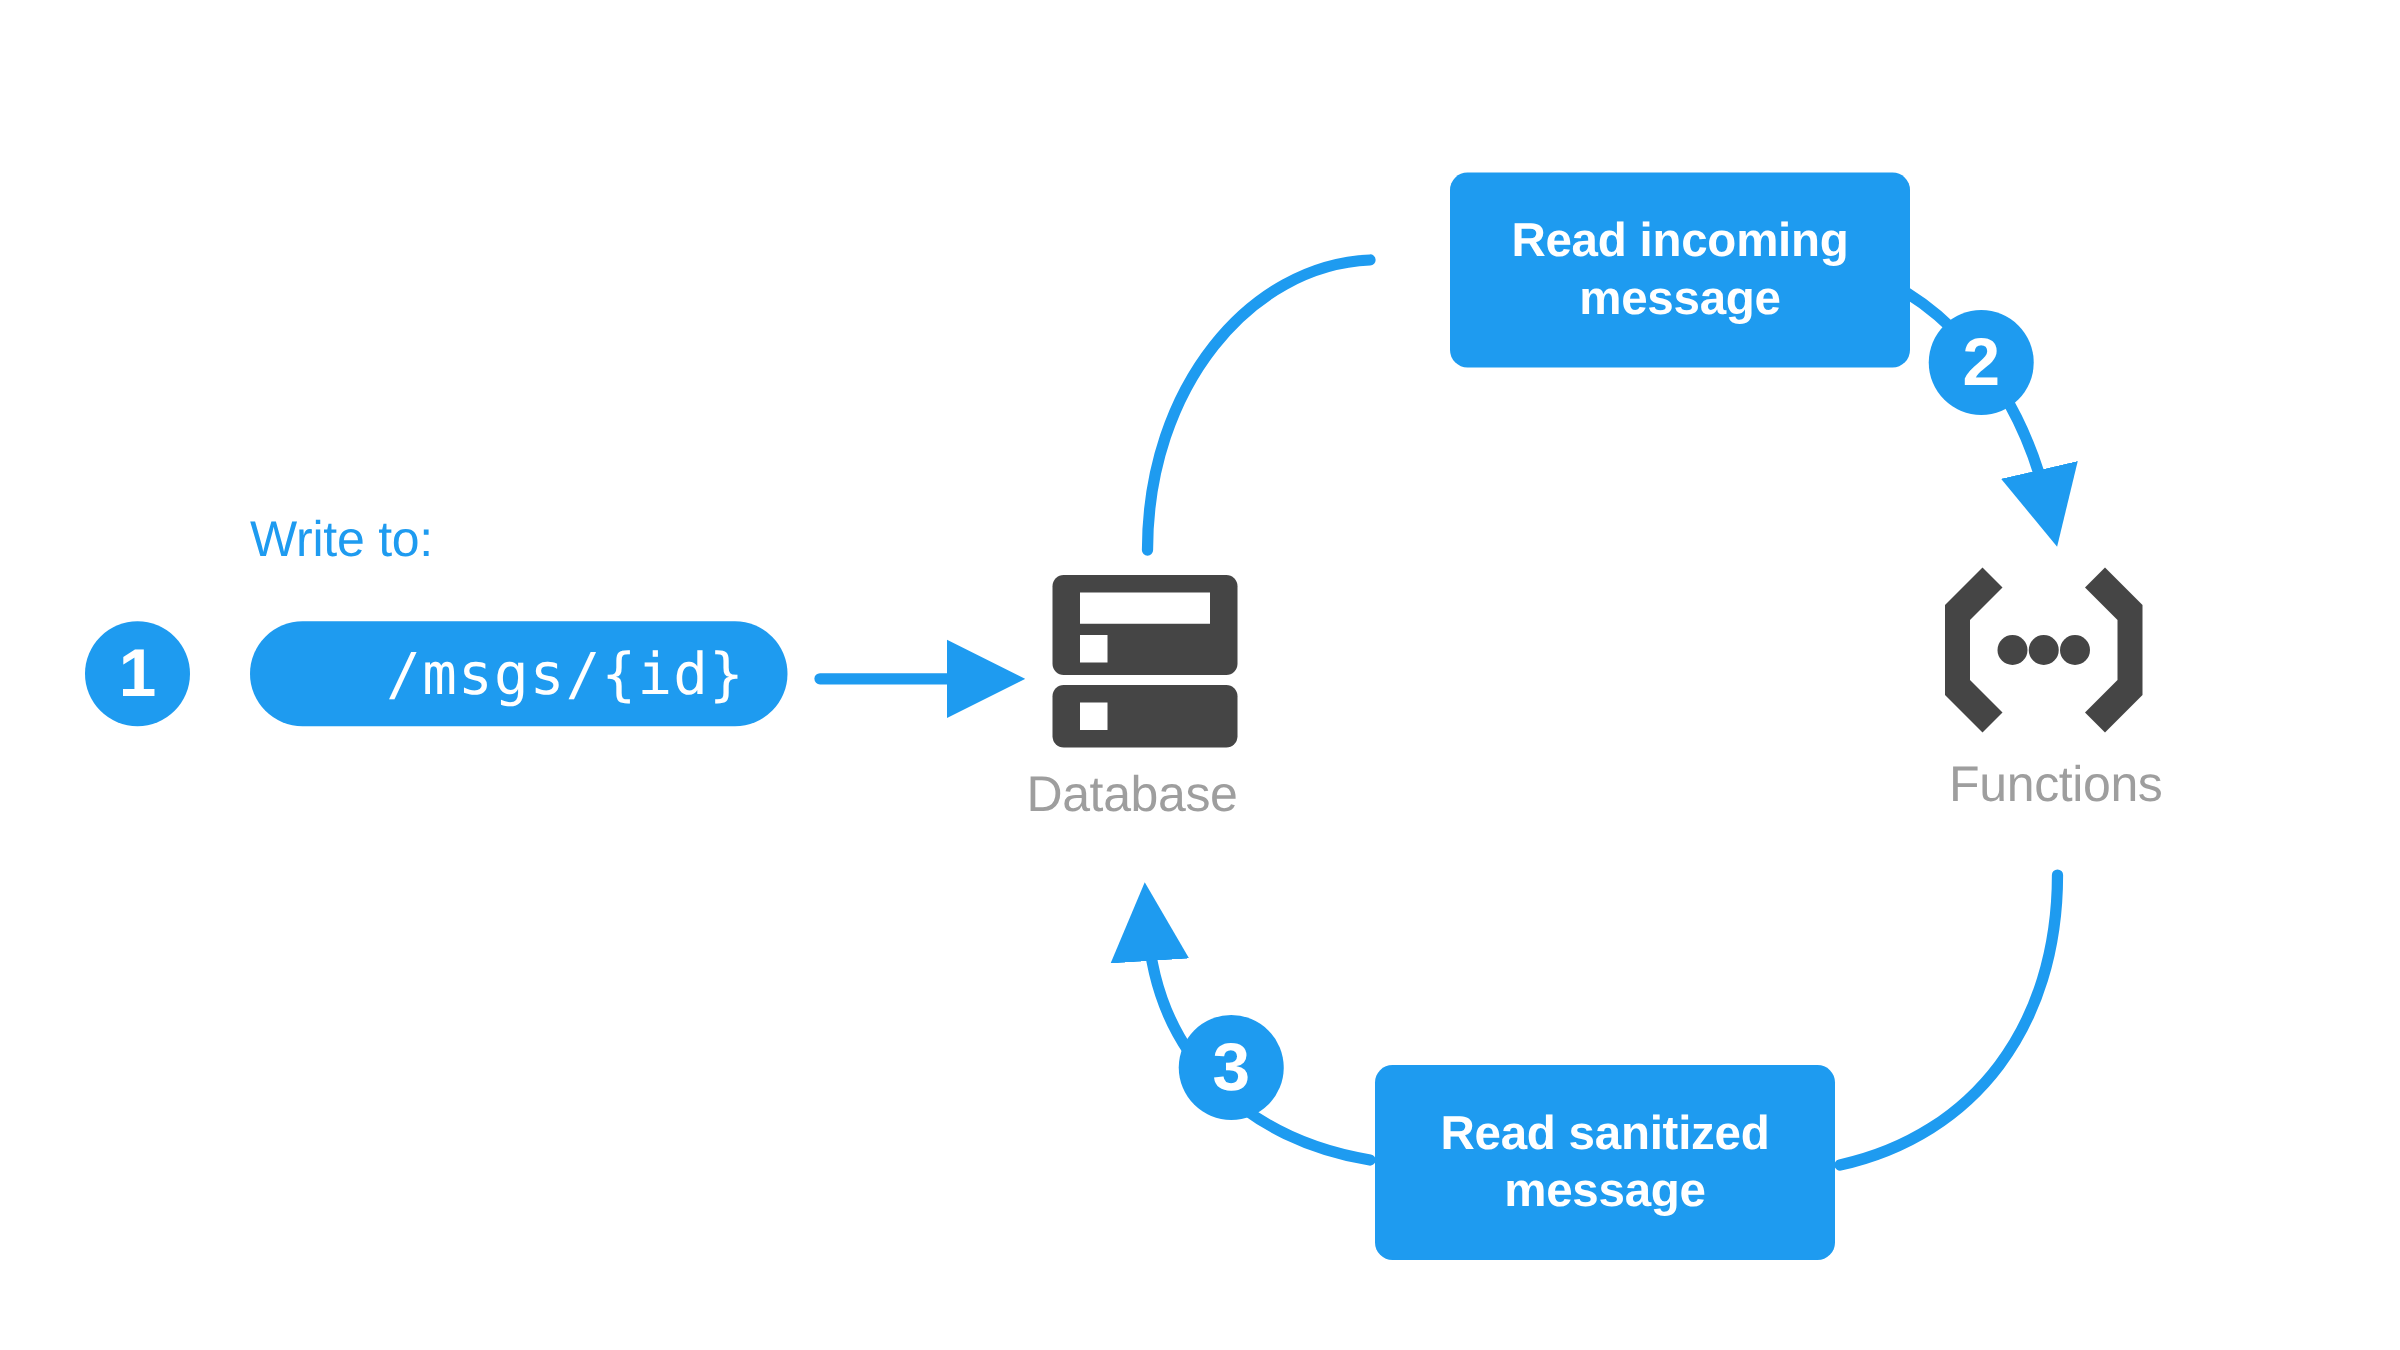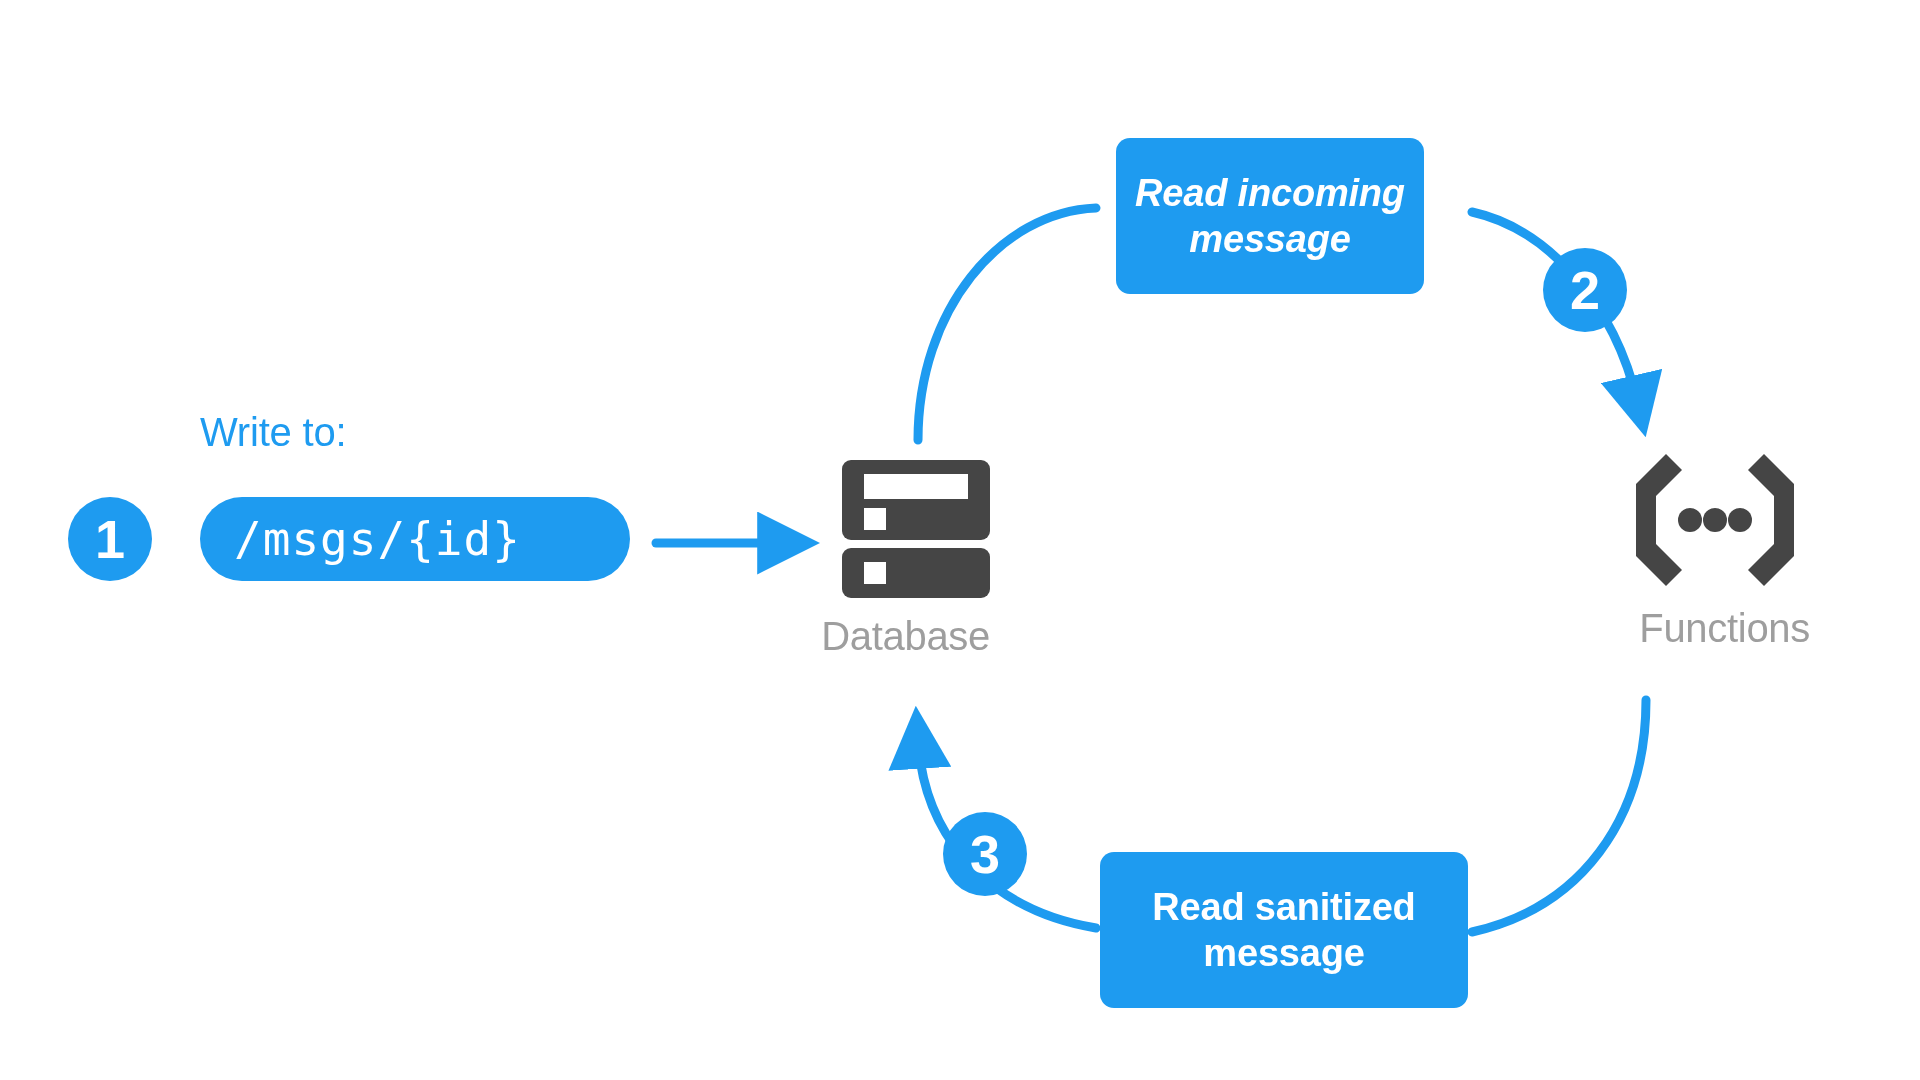--- a/index.html
+++ b/index.html
@@ -42,25 +42,24 @@
     text-align: center;
     color: #ffffff;
     font-weight: bold;
     font-size: 38px;
     line-height: 1.22;
     letter-spacing: -0.2px;
     padding: 0 18px;
     box-sizing: border-box;
   }
   #box-read {
-    left: 1116px;
+    left: 1160px;
     top: 138px;
-    width: 308px;
+    width: 368px;
     height: 156px;
-    font-style: italic;
   }
   #box-write {
     left: 1100px;
     top: 852px;
     width: 368px;
     height: 156px;
   }
   .action-box .box-text {
     display: block;
     width: 100%;
@@ -102,36 +101,36 @@
     left: 200px;
     top: 497px;
     height: 84px;
     min-width: 430px;
     border-radius: 42px;
     background: #1E9BF0;
     color: #ffffff;
     font-family: "DejaVu Sans Mono", "Liberation Mono", monospace;
     font-size: 46px;
     line-height: 84px;
-    text-align: left;
+    text-align: right;
     letter-spacing: 1px;
     box-sizing: border-box;
     padding: 0 34px;
     white-space: nowrap;
   }
 
   
   .service-node {
     position: absolute;
     display: flex;
     flex-direction: column;
     align-items: flex-end;
   }
   #node-database { left: 790px;  top: 460px; width: 200px; }
-  #node-functions { left: 1560px; top: 450px; width: 250px; }
+  #node-functions { left: 1480px; top: 450px; width: 250px; }
 
   .service-caption {
     margin-top: 16px;
     color: #9e9e9e;
     font-size: 40px;
     letter-spacing: -0.3px;
     white-space: nowrap;
   }
 
   

